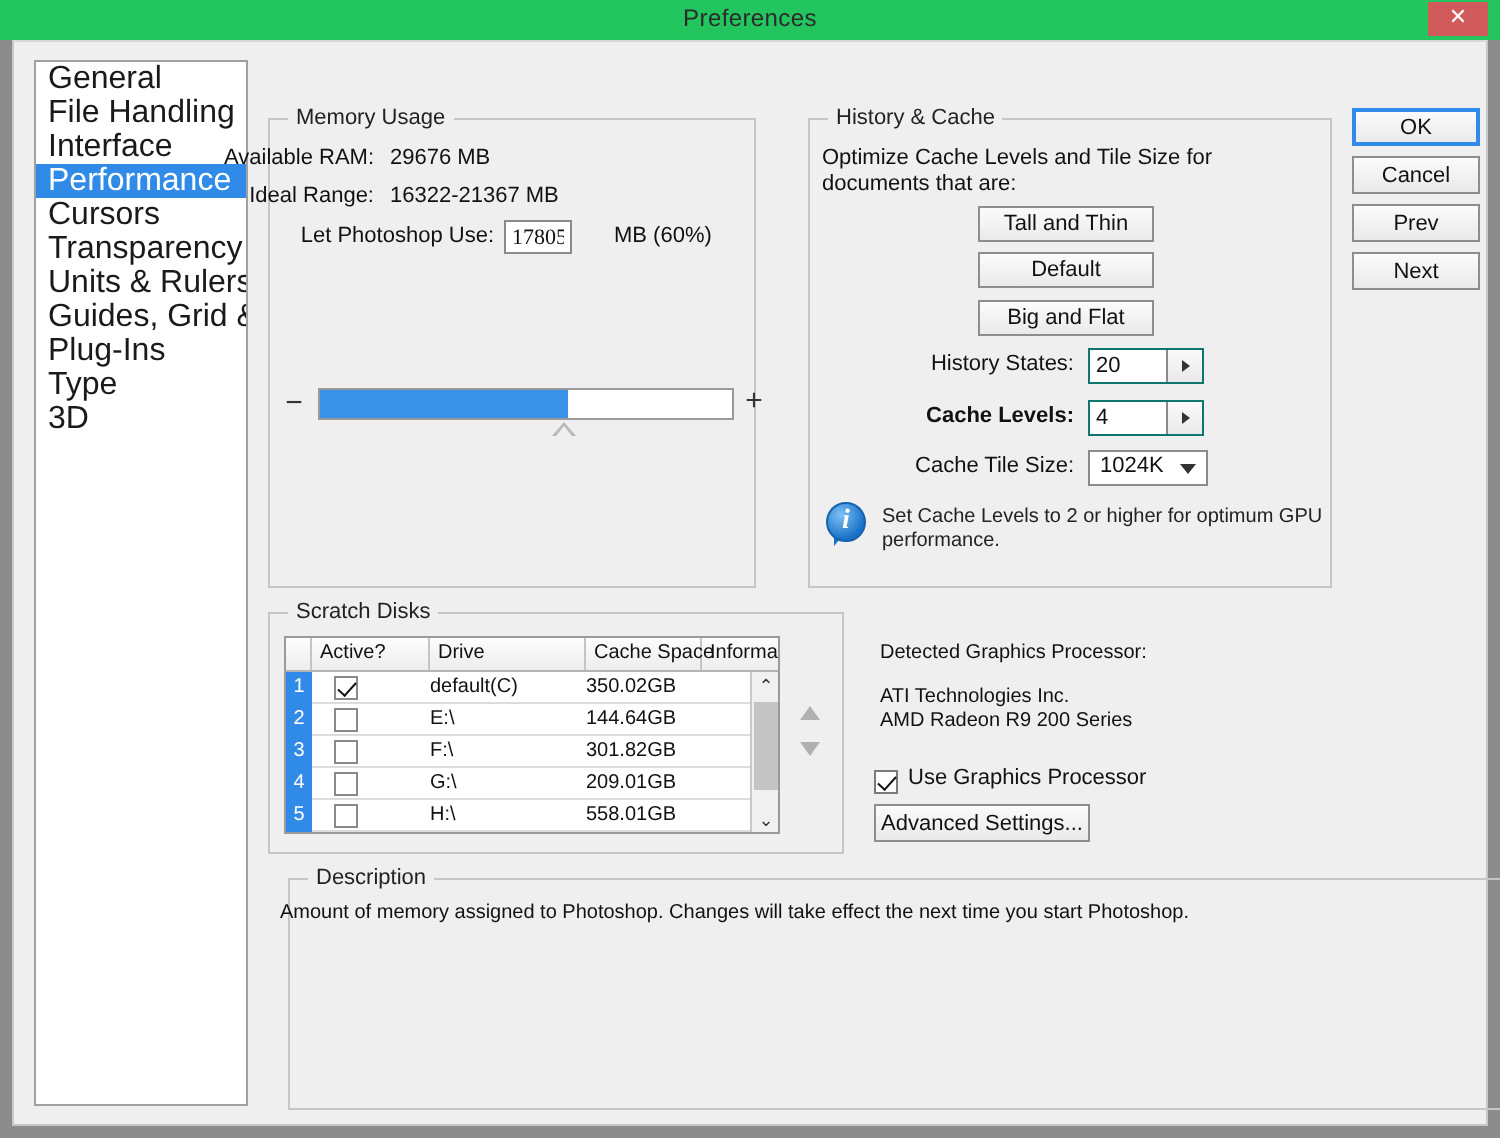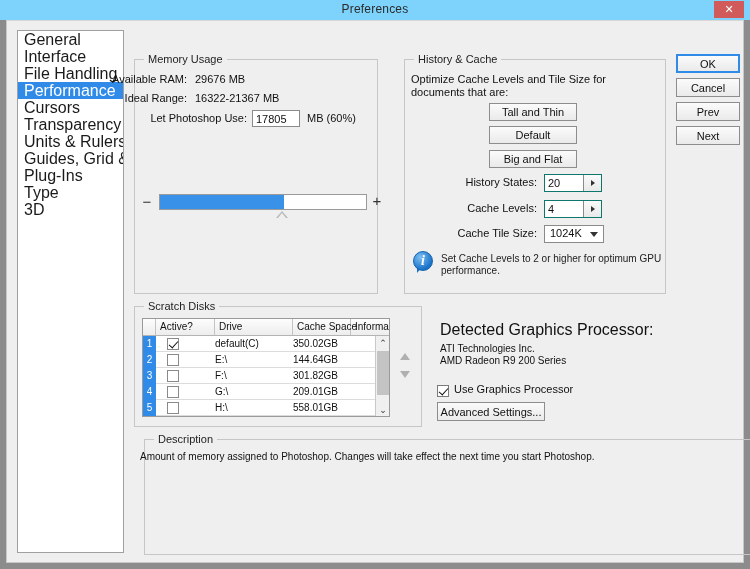--- a/index.html
+++ b/index.html
@@ -20,21 +20,21 @@
     position: absolute;
     left: 0; top: 0;
     width: 750px; height: 569px;
     background: #8c8c8c;
     padding: 0;
   }
   #titlebar {
     position: absolute;
     left: 0; top: 0;
     width: 750px; height: 20px;
-    background: #7dd3fc;
+    background: #22c55e;
   }
   #title-text {
     position: absolute;
     left: 0; top: 2px;
     width: 750px;
     text-align: center;
     font-size: 12px;
     color: #2b2b2b;
     letter-spacing: .2px;
   }
@@ -115,25 +115,25 @@
     color: #111;
   }
   .mem-value {
     position: absolute;
     font-size: 11px;
     color: #111;
   }
   #mem-input {
     position: absolute;
     left: 245px; top: 89px;
-    width: 48px; height: 17px;
+    width: 34px; height: 17px;
     border: 1px solid #8a8a8a;
     background: #fff;
     font-size: 11px;
-    font-family: Liberation Sans, sans-serif;
+    font-family: Liberation Serif, serif;
     text-align: left;
     padding: 0 3px;
     color: #111;
   }
   #mem-suffix { left: 300px; top: 91px; }
 
   
   #slider-minus {
     position: absolute; left: 134px; top: 174px;
     width: 12px; text-align: center;
@@ -430,21 +430,21 @@
     border-right: 5px solid transparent;
     border-top: 7px solid #b0b0b0;
   }
   #reorder-up { top: 330px; }
   #reorder-down { top: 348px; }
 
   
   .gpu-text {
     position: absolute;
     left: 433px;
-    font-size: 16px;
+    font-size: 10px;
     color: #111;
     white-space: nowrap;
   }
   .gpu-sub {
     position: absolute;
     left: 433px;
     font-size: 10px;
     color: #111;
     white-space: nowrap;
   }
@@ -523,22 +523,22 @@
 
   <div id="titlebar">
     <div id="title-text">Preferences</div>
     <button id="close-btn">✕</button>
   </div>
 
   <div id="client">
 
     <div id="sidebar">
         <div class="side-item">General</div>
+        <div class="side-item">File Handling</div>
         <div class="side-item">Interface</div>
-        <div class="side-item">File Handling</div>
         <div class="side-item selected">Performance</div>
         <div class="side-item">Cursors</div>
         <div class="side-item">Transparency &amp; Gamut</div>
         <div class="side-item">Units &amp; Rulers</div>
         <div class="side-item">Guides, Grid &amp; Slices</div>
         <div class="side-item">Plug-Ins</div>
         <div class="side-item">Type</div>
         <div class="side-item">3D</div>
       </div>
 
@@ -573,21 +573,21 @@
     <button class="preset-btn" style="left:482px; top:82px;">Tall and Thin</button>
     <button class="preset-btn" style="left:482px; top:105px;">Default</button>
     <button class="preset-btn" style="left:482px; top:129px;">Big and Flat</button>
 
     <div class="hc-label" style="left:420px; top:155px;">History States:</div>
     <div class="spin-wrap" style="left:537px; top:153px;">
       <input type="text" value="20" style="">
       <div class="spin-btn"></div>
     </div>
 
-    <div class="hc-label" style="left:420px; top:181px;">Cache Levels:</div>
+    <div class="hc-label" style="left:420px; top:181px;font-weight:bold;">Cache Levels:</div>
     <div class="spin-wrap" style="left:537px; top:179px;">
       <input type="text" value="4" style="">
       <div class="spin-btn"></div>
     </div>
 
     <div class="hc-label" style="left:420px; top:206px;">Cache Tile Size:</div>
     <div id="tile-select">
       <span class="tval">1024K</span>
       <span class="chev"></span>
     </div>

